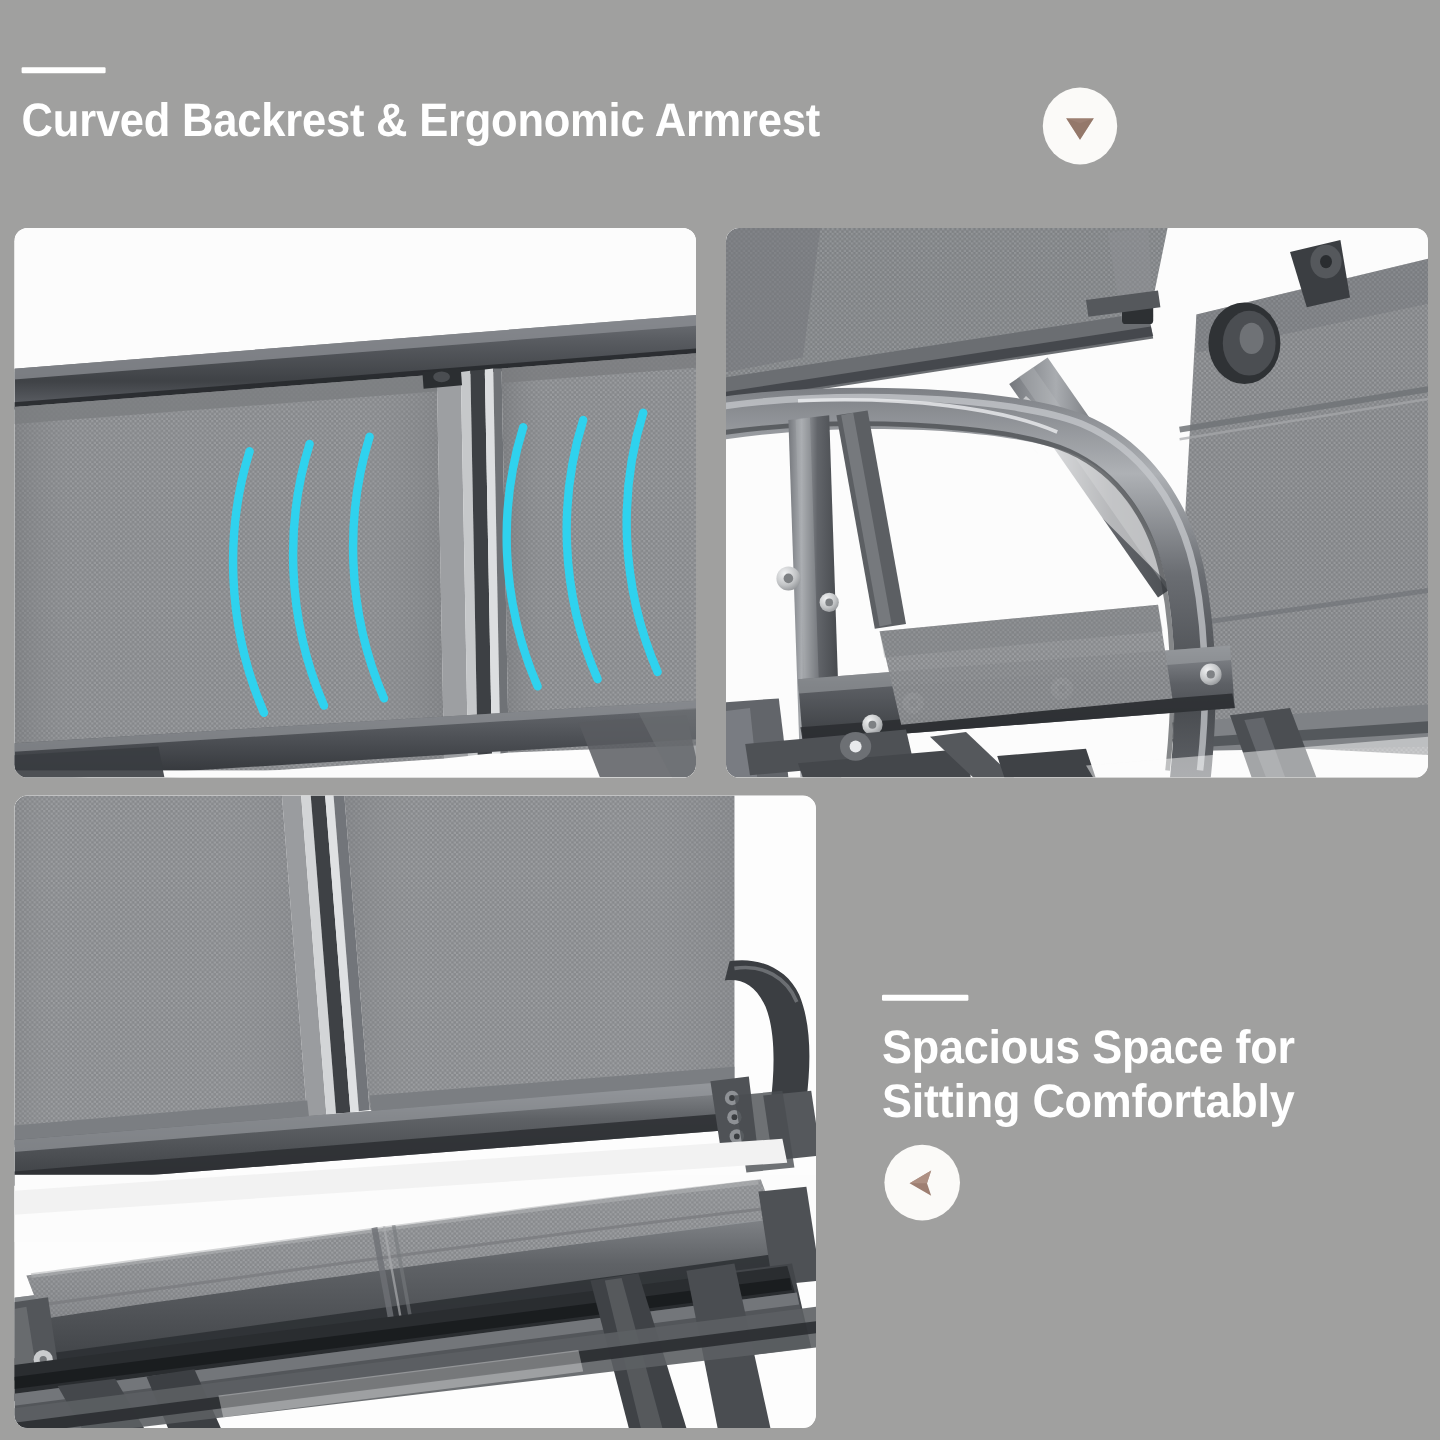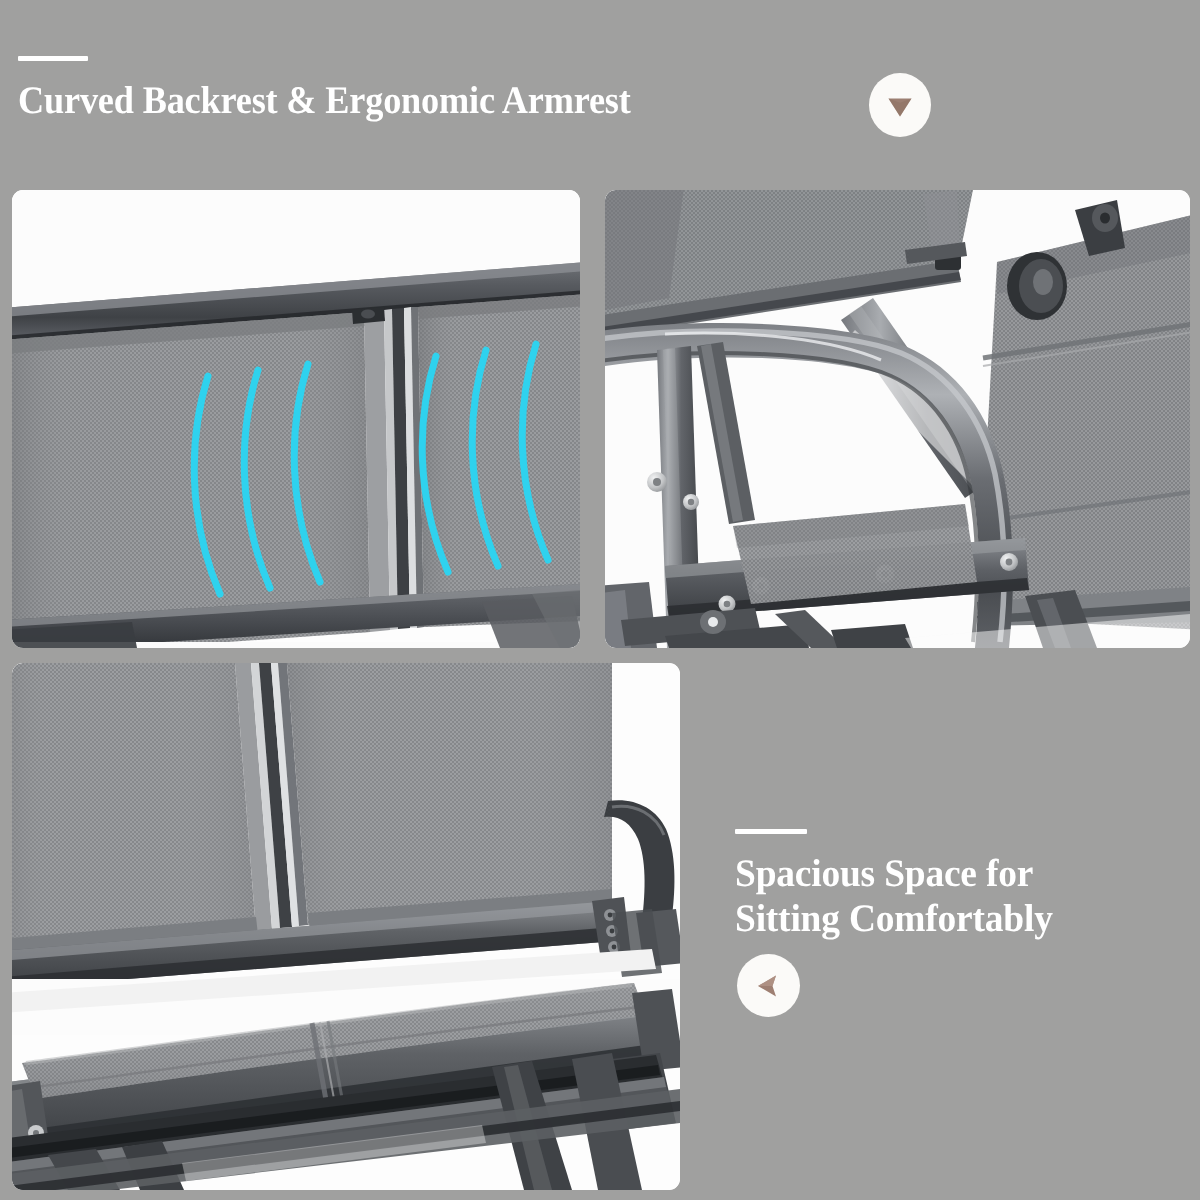--- a/index.html
+++ b/index.html
@@ -4,21 +4,21 @@
 <style>
   * { margin:0; padding:0; box-sizing:border-box; }
 
   html, body {
     width:1200px; height:1200px;
     background:#a0a09f;
     font-family:"Liberation Sans", sans-serif;
     overflow:hidden;
   }
 
-  #stage { position:relative; width:1200px; height:872px;font-family:Liberation Serif, serif; }
+  #stage { position:relative; width:1200px; height:872px; }
 
   
   .accent-dash {
     position:absolute; background:#ffffff; border-radius:1px;
   }
   #dash-top { left:18px; top:56px; width:70px; height:5px; }
   #dash-bottom { left:735px; top:829px; width:72px; height:5px; }
 
   .headline {
     position:absolute;

